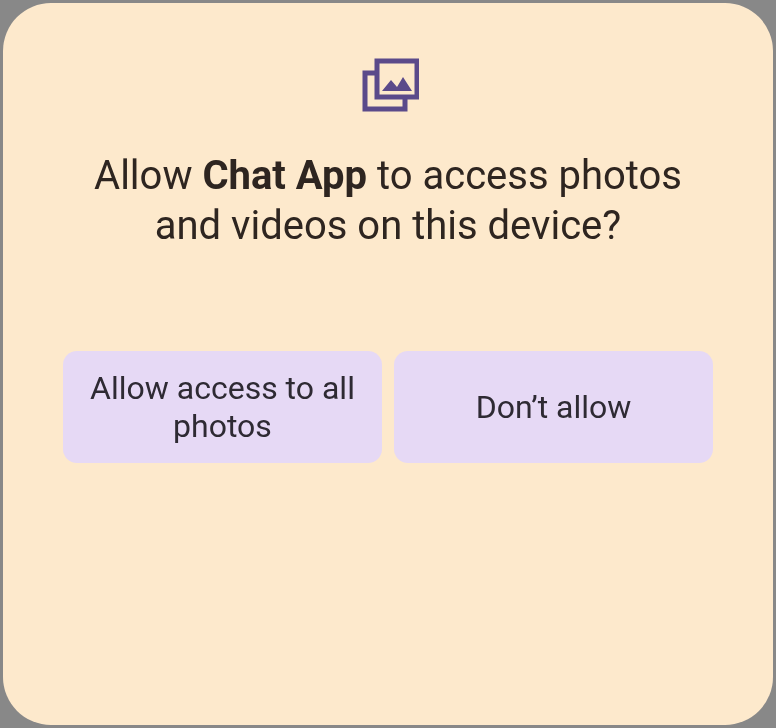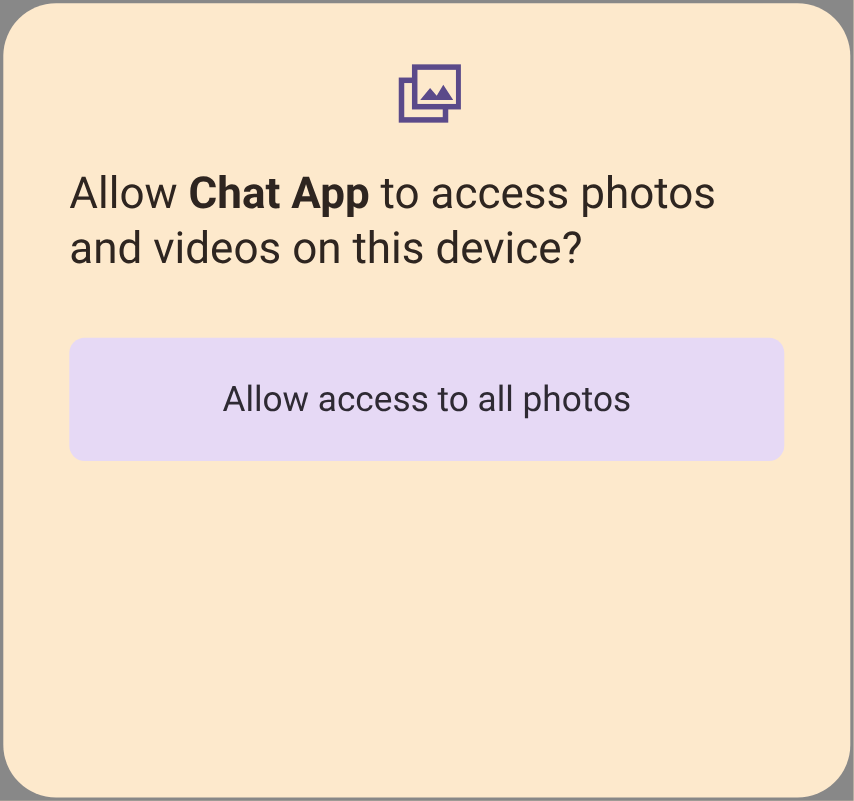--- a/index.html
+++ b/index.html
@@ -38,22 +38,23 @@
       z-index: 1;
     }
     .icon-wrap {
       margin-top: 4px;
       margin-bottom: 30px;
     }
     .title {
       font-size: 40px;
       font-weight: 400;
       color: #2e2520;
+      text-align: center;
       line-height: 1.25;
-      margin-bottom: 56px;
+      margin-bottom: 100px;
     }
     .title .bold {
       font-weight: 700;
     }
     .buttons {
       width: 100%;
       display: flex;
       flex-direction: row;
       gap: 12px;
     }
@@ -85,14 +86,15 @@
       <path d="M 25 36 L 34 25 L 40 32 L 46 22 L 55 36 Z" fill="#5b4a8a"></path>
     </svg>
   </div>
 
   <h1 class="title">
     <span>Allow </span><span class="bold">Chat App</span><span> to access photos and videos on this device?</span>
   </h1>
 
   <div class="buttons">
     <button class="btn">Allow access to all photos</button>
+    <button class="btn">Don’t allow</button>
   </div>
 </div>
 
 </body></html>

